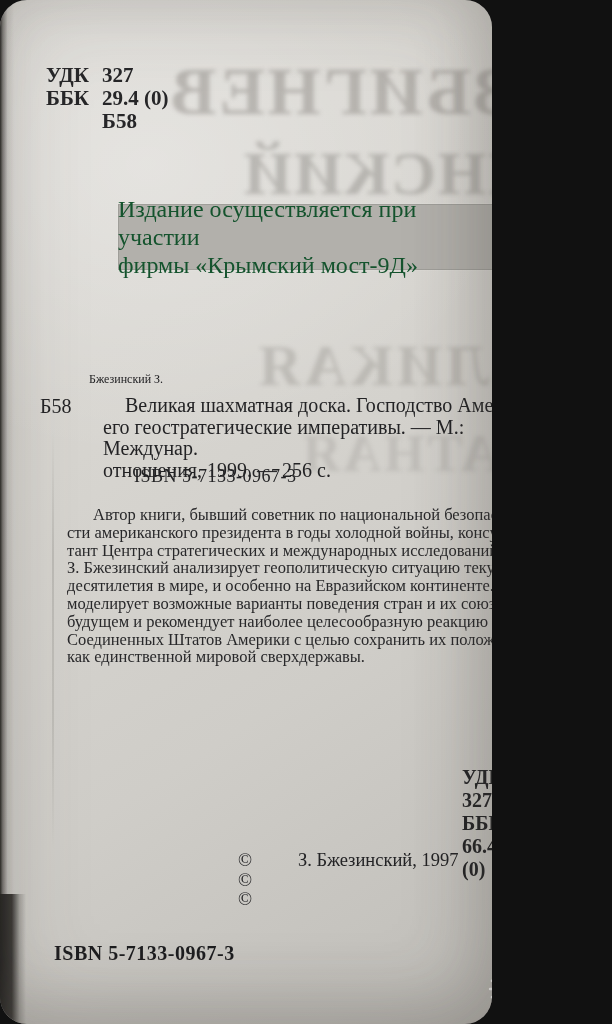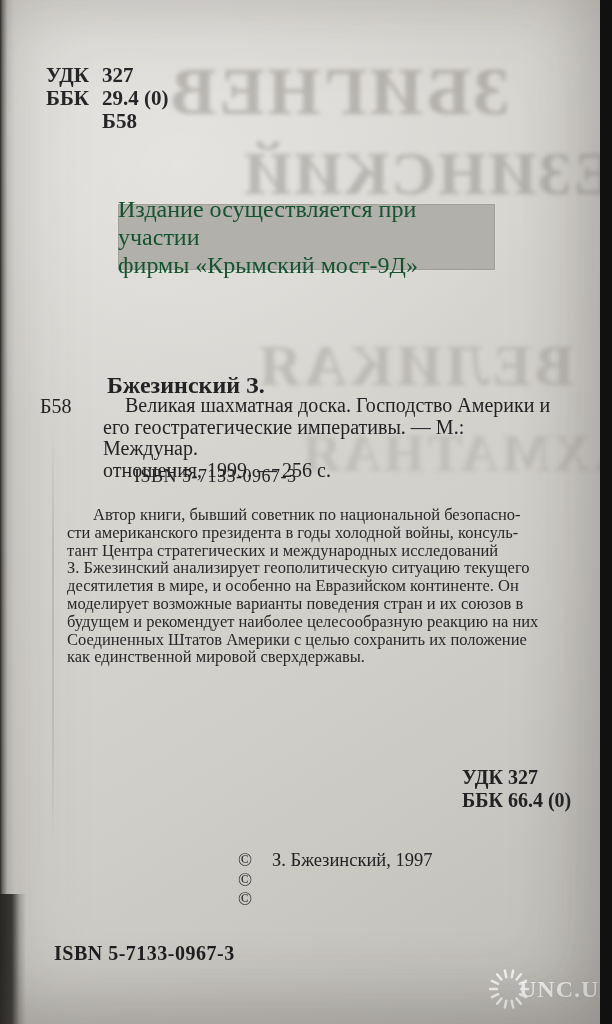--- a/index.html
+++ b/index.html
@@ -1,22 +1,23 @@
 <!DOCTYPE html>
 <html><head>
 <meta charset="utf-8">
 <style>
   html,body{margin:0;padding:0;background:#111;}
   .photo{
-    position:relative;width:600px;height:1024px;overflow:hidden;
+    position:relative;width:492px;height:1024px;overflow:hidden;
     font-family:"Liberation Serif","DejaVu Serif",serif;
     color:#232325;
     background:
       radial-gradient(ellipse 520px 420px at 30% 16%, rgba(255,255,255,0.30), rgba(255,255,255,0) 70%),
       linear-gradient(148deg,#dcdad5 0%,#d7d5d0 38%,#cfcdc8 66%,#c3c1bc 92%,#bcbab5 100%);
+    border-radius: 27px;
   }
   .photo::after{
     content:"";position:absolute;inset:0;pointer-events:none;
     box-shadow:inset 0 0 90px rgba(74,70,64,0.22), inset -18px -24px 60px rgba(70,66,60,0.18);
   }
   .edge-left{
     position:absolute;left:0;top:0;width:20px;height:1024px;
     background:
       linear-gradient(to right, rgba(30,29,27,0.95) 0%, rgba(52,50,47,0.55) 14%, rgba(120,117,112,0.18) 38%, rgba(0,0,0,0) 70%);
   }
@@ -40,31 +41,31 @@
   .preline{white-space:pre-line;}
   .codes-top{position:absolute;left:46px;top:64px;font-size:21px;line-height:23px;font-weight:bold;color:#262628;}
   .codes-top .lbl{display:inline-block;width:56px;}
   .notice-box{
     position:absolute;left:118px;top:204px;width:377px;height:66px;
     background:#b2b0ab;color:#14532d;
     display:flex;align-items:center;justify-content:center;text-align:left;
     font-size:24px;line-height:28px;
     box-shadow:inset 0 0 0 1px rgba(0,0,0,0.10), 0 0 0 1px rgba(255,255,255,0.08);
   }
-  .author{position:absolute;left:107px;top:372px;font-size:24px;font-weight:bold;}
+  .author{position:absolute;left:89px;top:372px;font-size:12px;font-weight:normal;}
   .entry-code{position:absolute;left:40px;top:395px;font-size:20px;}
   .entry{position:absolute;left:103px;top:395px;width:455px;font-size:20px;line-height:21.5px;text-indent:22px;}
   .catalog-isbn{position:absolute;left:134px;top:466px;font-size:18px;letter-spacing:0.5px;}
   .annotation{position:absolute;left:67px;top:506px;width:493px;font-size:16.5px;line-height:17.8px;color:#28282a;}
   .annotation p{margin:0;text-indent:26px;}
   .codes-bottom{position:absolute;left:462px;top:766px;font-size:20px;line-height:23px;font-weight:bold;color:#222224;}
   .copyrights{position:absolute;left:238px;top:851px;width:332px;font-size:18.5px;line-height:19.5px;}
   .citem{display:flex;}
   .citem .sym{width:34px;flex:0 0 34px;}
-  .citem .ctxt{flex:1;}
+  .citem .ctxt{flex:1;margin-left:26px;}
   .isbn-bottom{position:absolute;left:54px;top:942px;font-size:20px;font-weight:bold;letter-spacing:0.5px;color:#1e1e20;}
   .watermark{
     position:absolute;left:486px;top:966px;display:flex;align-items:center;
     color:rgba(255,255,255,0.92);font-size:24px;font-weight:bold;letter-spacing:1px;
   }
   .watermark .sun{flex:0 0 auto;}
   .watermark .wm-text{margin-left:-13px;text-shadow:0 0 2px rgba(0,0,0,0.08);}
 </style>
 </head>
 <body>

